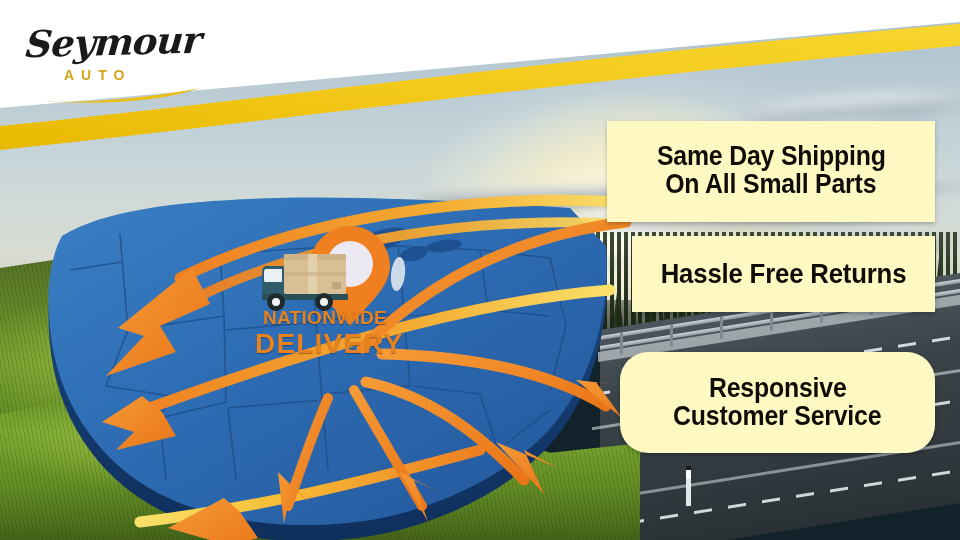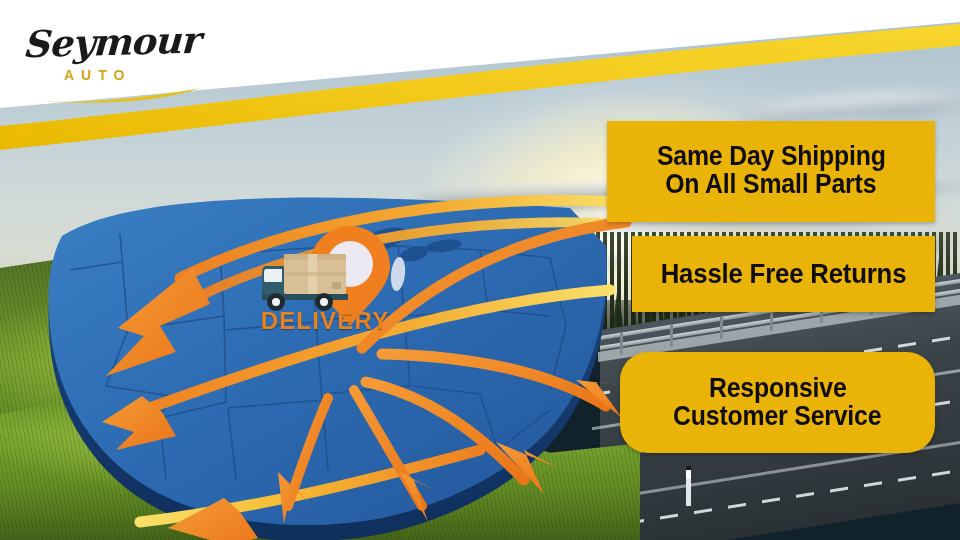--- a/index.html
+++ b/index.html
@@ -170,26 +170,26 @@
   .nationwide {
     position:absolute; left:255px; top:308px; width:140px;
     text-align:center;
     font-family:"Liberation Sans", sans-serif;
     font-weight:700;
     color:#e8821e;
     line-height:1.08;
     text-shadow:0 1px 1px rgba(0,0,0,.35);
   }
   .nw-1 { font-size:19px; letter-spacing:.3px; }
-  .nw-2 { font-size:24px; letter-spacing:1.2px; }
+  .nw-2 { font-size:28px; letter-spacing:1.2px; }
 
   
   .banner {
     position:absolute;
-    background:#eab308;
+    background:#fef9c3;
     display:flex; flex-direction:column;
     align-items:center; justify-content:center;
     font-family:"Liberation Sans", sans-serif;
     font-weight:700;
     color:#100d08;
     text-align:center;
     line-height:1.02;
     box-shadow:0 2px 4px rgba(0,0,0,.25);
   }
   .banner .line {
@@ -459,20 +459,21 @@
         <rect x="0" y="72" width="86" height="6" fill="#2a4f5b"></rect>
         <circle cx="14" cy="80" r="9" fill="#1f2a2f"></circle>
           <circle cx="14" cy="80" r="4" fill="#f2f5f6"></circle>
         <circle cx="62" cy="80" r="9" fill="#1f2a2f"></circle>
           <circle cx="62" cy="80" r="4" fill="#f2f5f6"></circle>
       </g>
     </svg>
   </div>
 
   <div class="nationwide">
+    <div class="nw-1">NATIONWIDE</div>
     <div class="nw-2">DELIVERY</div>
   </div>
 
   <div class="banner" id="banner-1">
     <div class="line">Same Day Shipping</div>
     <div class="line">On All Small Parts</div>
   </div>
 
   <div class="banner" id="banner-2">
     <div class="line">Hassle Free Returns</div>

